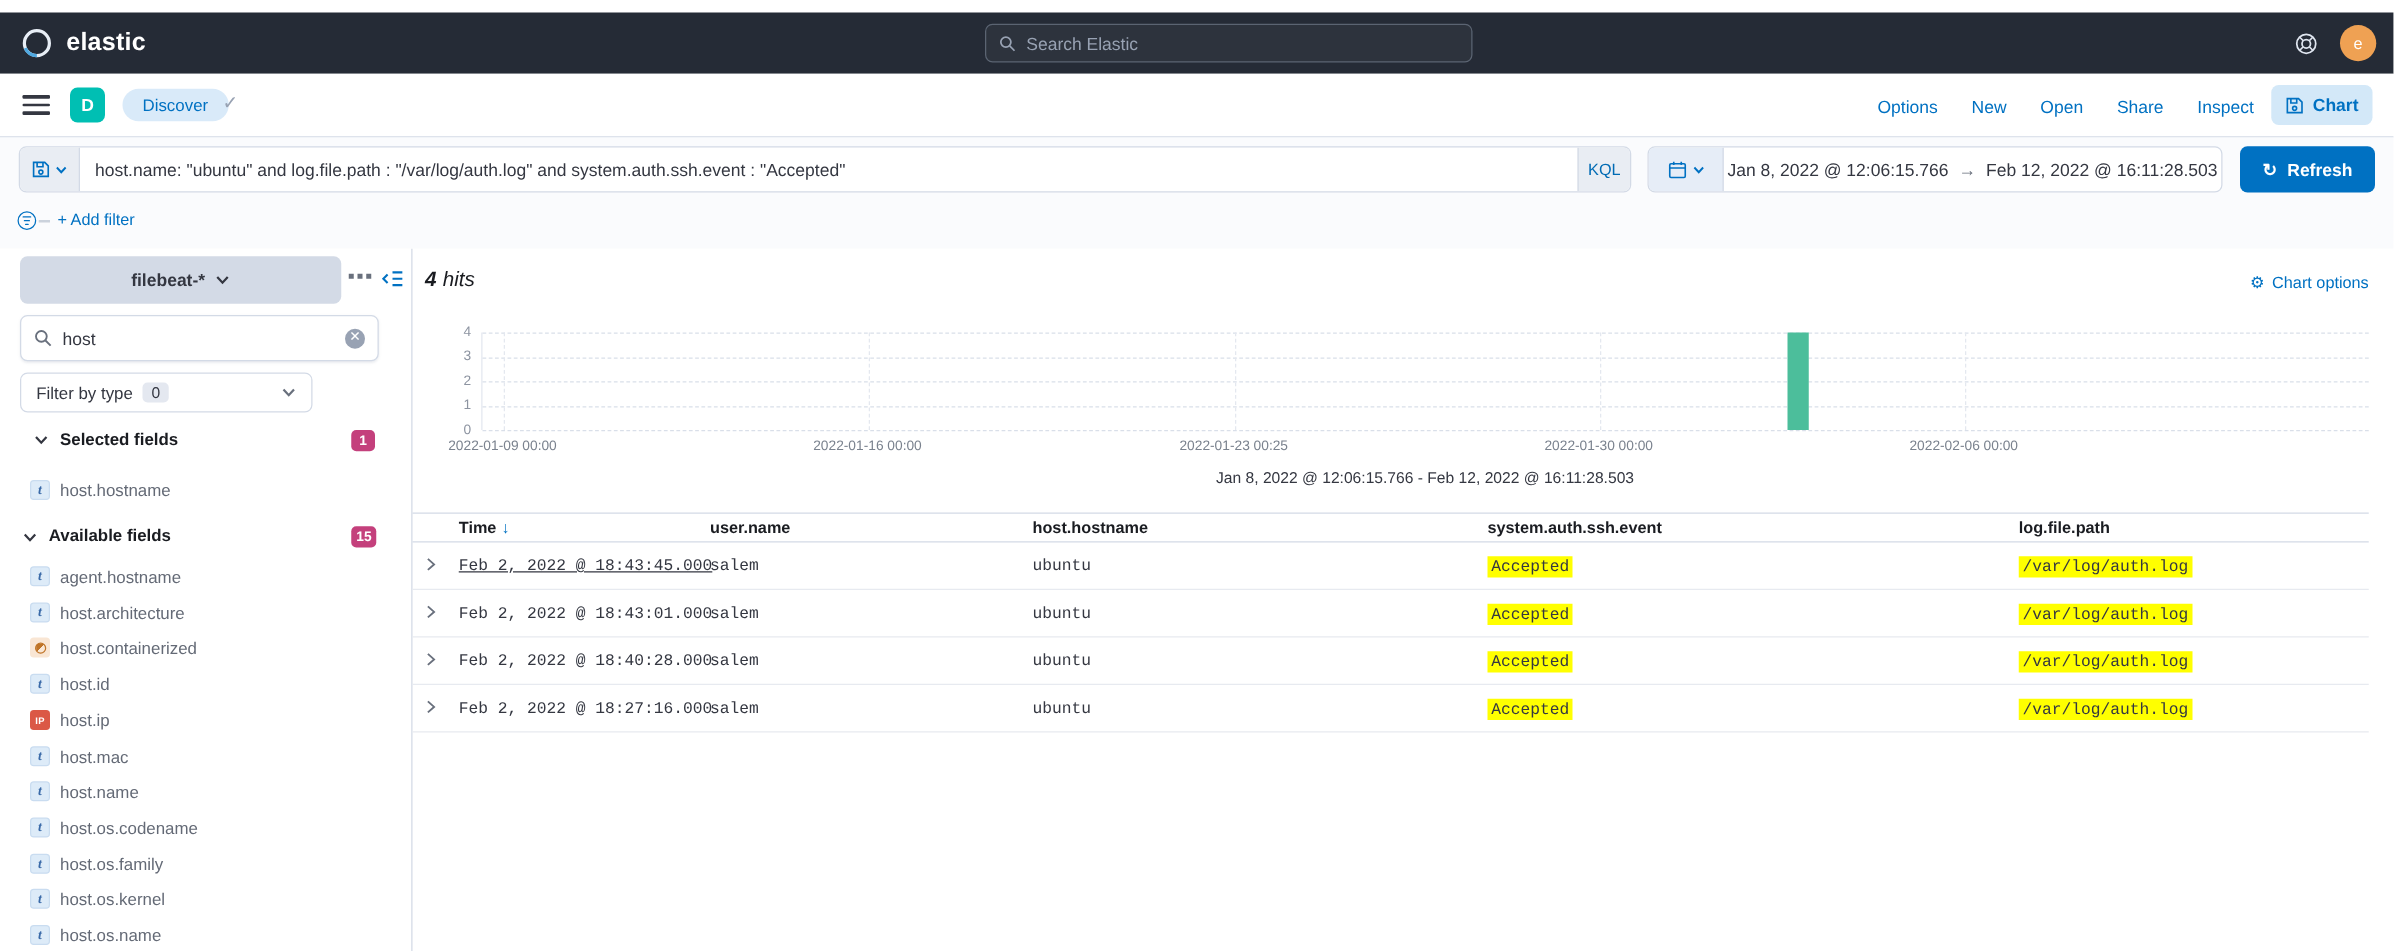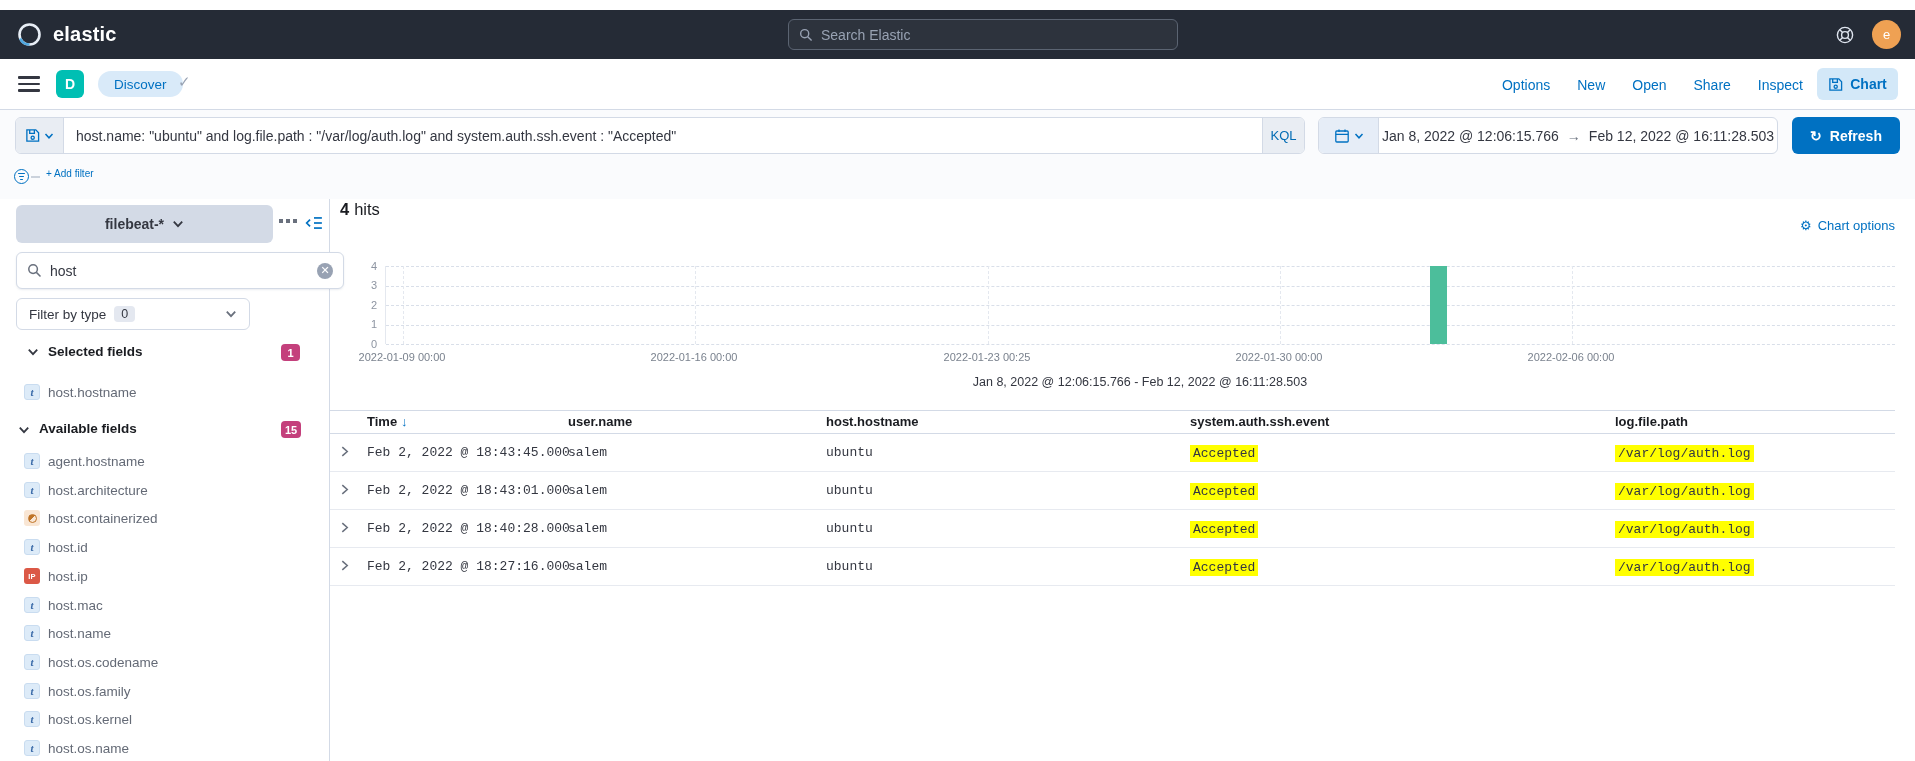--- a/index.html
+++ b/index.html
@@ -36,50 +36,50 @@
   .qb-text { flex:1; padding:0 12px; font-size:14px; color:#343741; white-space:nowrap; overflow:hidden; }
   .qb-kql { width:42px; height:100%; background:#e9edf3; border-left:1px solid #d3dae6; color:#006bb4; font-size:13px; display:flex; align-items:center; justify-content:center; cursor:pointer; flex:none; }
   .date-picker { left:1318px; top:7px; width:460px; height:37px; background:#fff; border:1px solid #d3dae6; border-radius:6px; display:flex; align-items:center; overflow:hidden; }
   .dp-left { width:60px; height:100%; background:#e6edf7; border-right:1px solid #d3dae6; display:flex; align-items:center; justify-content:center; gap:4px; cursor:pointer; flex:none; }
   .dp-text { flex:1; display:flex; align-items:center; justify-content:center; gap:8px; font-size:14px; color:#343741; white-space:nowrap; }
   .dp-arrow { color:#69707d; }
   .refresh-btn { left:1792px; top:7px; width:108px; height:37px; background:#0071c2; border-radius:6px; color:#fff; font-size:14px; font-weight:600; display:flex; align-items:center; justify-content:center; gap:8px; cursor:pointer; }
   .filter-row-icon { left:14px; top:59px; width:15px; height:15px; border:1.4px solid #0071c2; border-radius:50%; display:flex; flex-direction:column; align-items:center; justify-content:center; gap:1.5px; }
   .filter-row-icon i { display:block; height:1.4px; background:#0071c2; border-radius:1px; }
   .filter-dash { left:31px; top:66px; width:9px; height:2px; background:#cbd2dc; }
-  .add-filter { left:46px; top:58px; color:#0071c2; font-size:10px; font-weight:500; cursor:pointer; }
+  .add-filter { left:46px; top:58px; color:#0071c2; font-size:13px; font-weight:500; cursor:pointer; }
 
   
   .content { top:199px; left:0; width:100%; height:562px; background:#fff; }
   .sidebar { left:0; top:0; width:330px; height:562px; border-right:1px solid #d3dae6; background:#fff; }
   .idx-btn { left:16px; top:6px; width:257px; height:38px; background:#d3dae6; border-radius:6px; display:flex; align-items:center; justify-content:center; gap:8px; font-size:14px; font-weight:600; color:#343741; cursor:pointer; }
   .boxes-icon { left:279px; top:20px; width:22px; height:8px; display:flex; gap:3px; cursor:pointer; }
   .boxes-icon i { width:4px; height:4px; background:#69707d; display:block; }
   .collapse-icon { left:305px; top:15px; cursor:pointer; }
-  .side-search { left:16px; top:53px; width:328px; height:37px; background:#fff; border:1px solid #d3dae6; border-radius:6px; display:flex; align-items:center; padding:0 10px; gap:8px; box-shadow:0 1px 2px rgba(152,162,179,.2); }
+  .side-search { left:16px; top:53px; width:287px; height:37px; background:#fff; border:1px solid #d3dae6; border-radius:6px; display:flex; align-items:center; padding:0 10px; gap:8px; box-shadow:0 1px 2px rgba(152,162,179,.2); }
   .side-search input { border:none; outline:none; font-size:14px; color:#343741; width:100%; font-family:"Liberation Sans",sans-serif; }
   .clear-btn { width:16px; height:16px; border-radius:50%; background:#98a2b3; color:#fff; font-size:11px; line-height:15px; text-align:center; cursor:pointer; flex:none; }
   .type-filter { left:16px; top:99px; width:234px; height:32px; border:1px solid #d3dae6; border-radius:6px; background:#fff; display:flex; align-items:center; padding:0 12px; gap:8px; cursor:pointer; }
   .type-filter .lbl { font-size:13.5px; color:#343741; }
   .count-badge-gray { background:#e4e8f0; border-radius:4px; font-size:12.5px; color:#343741; padding:1px 7px; }
   .tf-chev { margin-left:auto; color:#69707d; }
   .accordion { display:flex; align-items:center; gap:9px; cursor:pointer; }
   .accordion .title { font-size:13.5px; font-weight:700; color:#1a1c21; }
   .pink-badge { position:absolute; left:281px; min-width:19px; height:17px; background:#c4407c; border-radius:4px; color:#fff; font-size:11px; font-weight:600; display:flex; align-items:center; justify-content:center; padding:0 4px; }
   .field-item { display:flex; align-items:center; gap:8px; left:24px; height:20px; cursor:pointer; }
   .field-item .fname { font-size:13.5px; color:#646a76; }
   .tok { width:16px; height:16px; border-radius:3px; flex:none; display:flex; align-items:center; justify-content:center; }
   .tok-t { background:#ddebf8; border:1px solid #c9dcf0; color:#3a6aa8; font-family:"Liberation Serif",serif; font-style:italic; font-weight:700; font-size:11px; }
   .tok-ip { background:#db5846; color:#fff; font-size:7.5px; font-weight:700; letter-spacing:.3px; }
   .tok-bool { background:#f9e6d4; }
   .tok-bool i { width:9px; height:9px; border-radius:50%; border:1.5px solid #bf7326; background:linear-gradient(135deg,#bf7326 50%,transparent 50%); display:block; }
 
   
   .main { left:330px; top:0; width:1585px; height:562px; }
-  .hits { left:10px; top:1px; font-size:16.5px; color:#1a1c21; }
+  .hits { left:10px; top:16px; font-size:16.5px; color:#1a1c21;font-style:italic; }
   .hits b { font-weight:700; margin-right:5px; }
   .chart-options { right:20px; top:19px; color:#0071c2; font-size:13px; display:flex; align-items:center; gap:6px; cursor:pointer; }
   .ylab { width:30px; text-align:right; font-size:11px; color:#8d94a1; }
   .plot { left:55px; top:67px; width:1510px; height:78px; border-left:1px solid #e4e8ef; }
   .hgrid { position:absolute; left:0; width:100%; border-top:1px dashed #d9dfe9; }
   .vgrid { position:absolute; top:0; height:100%; border-left:1px dashed #e4e8ef; }
   .bar { position:absolute; bottom:0; width:17px; background:#4cbe9b; }
   .xlab { width:140px; text-align:center; font-size:11px; color:#7a828e; top:152px; }
   .chart-caption { left:55px; top:176px; width:1510px; text-align:center; font-size:12.5px; color:#343741; }
 
@@ -374,21 +374,21 @@
       <div class="r th" style="left:860px;">system.auth.ssh.event</div>
       <div class="r th" style="left:1285px;">log.file.path</div>
       <div class="r thead-line-bot"></div>
 
       <div class="r trow" style="top:235px;">
         <span class="expand-chev">
             <svg class="ic" width="9" height="11" viewBox="0 0 8 10" fill="none" stroke="#69707d" stroke-width="1.4">
               <polyline points="2,1 6.5,5 2,9"></polyline>
             </svg>
           </span>
-        <span class="td" style="left:37px;">Feb 2, 2022 @ 18:43:45.000</span>
+        <span class="td" style="left:37px;text-decoration:underline;">Feb 2, 2022 @ 18:43:45.000</span>
         <span class="td" style="left:238px;">salem</span>
         <span class="td" style="left:496px;">ubuntu</span>
         <span class="td hl" style="left:860px;">Accepted</span>
         <span class="td hl" style="left:1285px;">/var/log/auth.log</span>
       </div>
       <div class="r trow" style="top:273px;">
         <span class="expand-chev">
             <svg class="ic" width="9" height="11" viewBox="0 0 8 10" fill="none" stroke="#69707d" stroke-width="1.4">
               <polyline points="2,1 6.5,5 2,9"></polyline>
             </svg>

